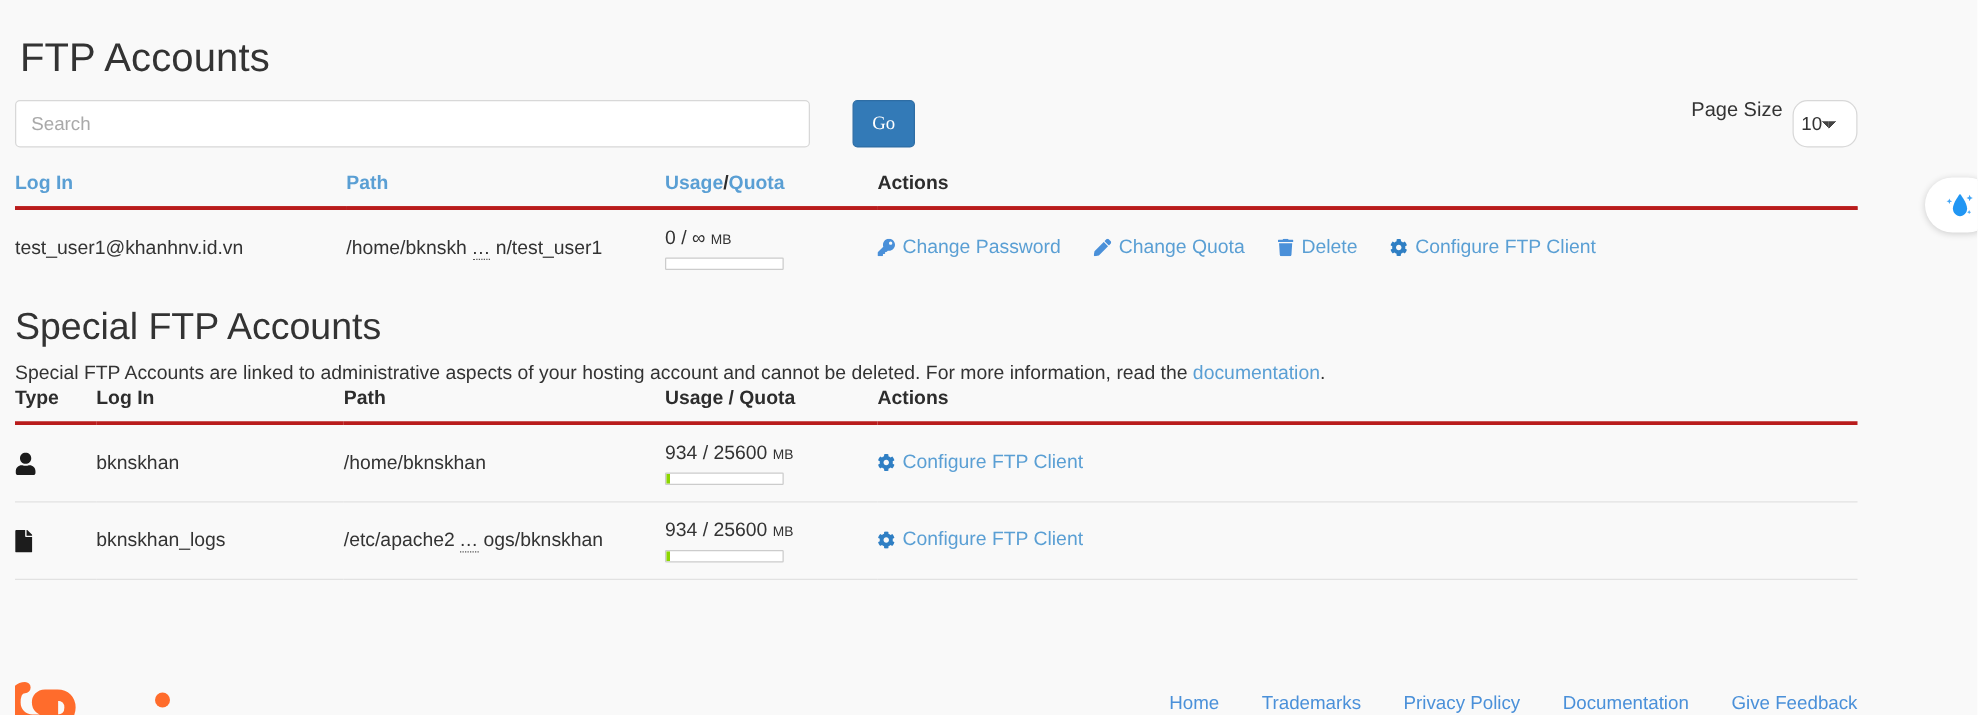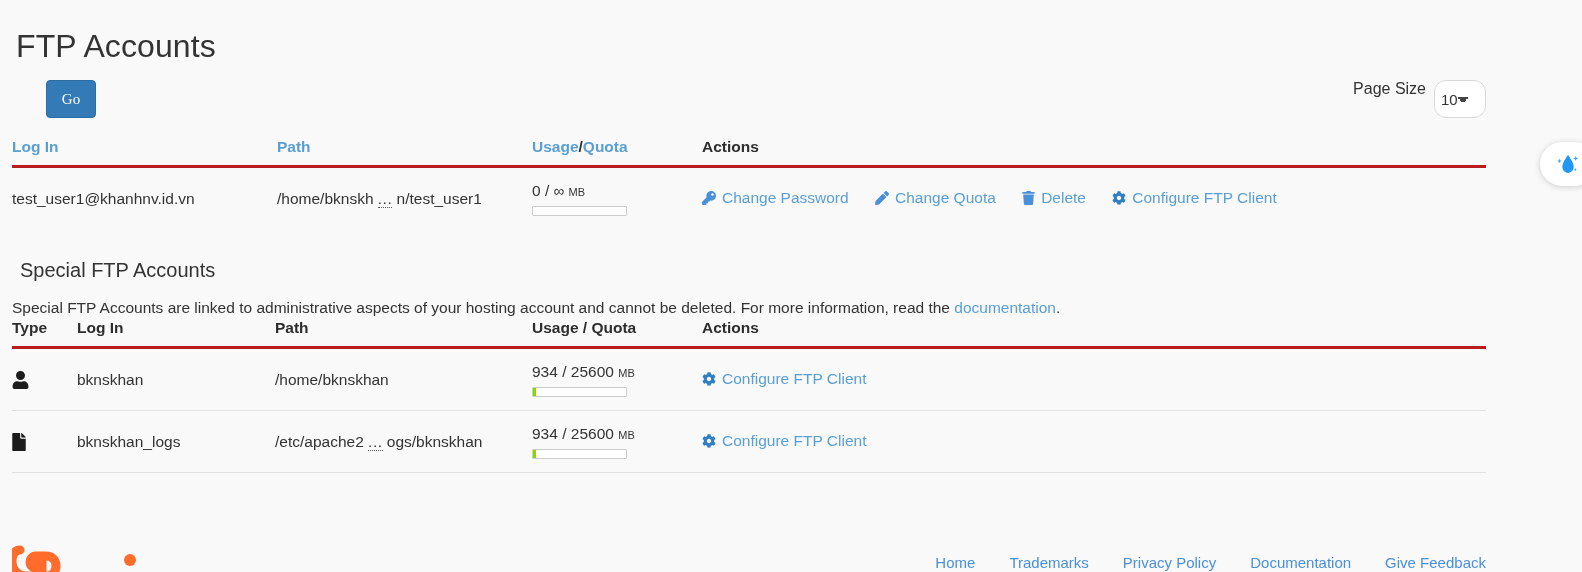--- a/index.html
+++ b/index.html
@@ -26,24 +26,24 @@
   h1.page-title {
     font-size: 32px;
     font-weight: 400;
     color: #333333;
     margin: 4px;
     padding-top: 22px;
     line-height: 40px;
     letter-spacing: 0.1px;
   }
   h2.section-title {
-    font-size: 20px;
+    font-size: 30px;
     font-weight: 400;
     color: #333333;
-    margin: 8px;
+    margin: 0;
     padding-top: 14px;
     line-height: 38px;
   }
   .section-desc {
     font-size: 15.5px;
     line-height: 22px;
     color: #333333;
     margin: 7px 0 0 0;
   }
   .section-desc a { color: #5a9fd4; text-decoration: none; }
@@ -236,20 +236,21 @@
 </style>
 </head>
 <body>
 
 <div class="page">
   <div class="content">
 
     <h1 class="page-title">FTP Accounts</h1>
 
     <div class="searchrow">
+      <input class="search-input" type="text" placeholder="Search" style="">
       <button class="go-button">Go</button>
 
       <div class="pagesize-wrap">
         <span class="pagesize-label">Page Size</span>
         <select class="pagesize-select">
           <option>10</option>
         </select>
       </div>
     </div>
 

